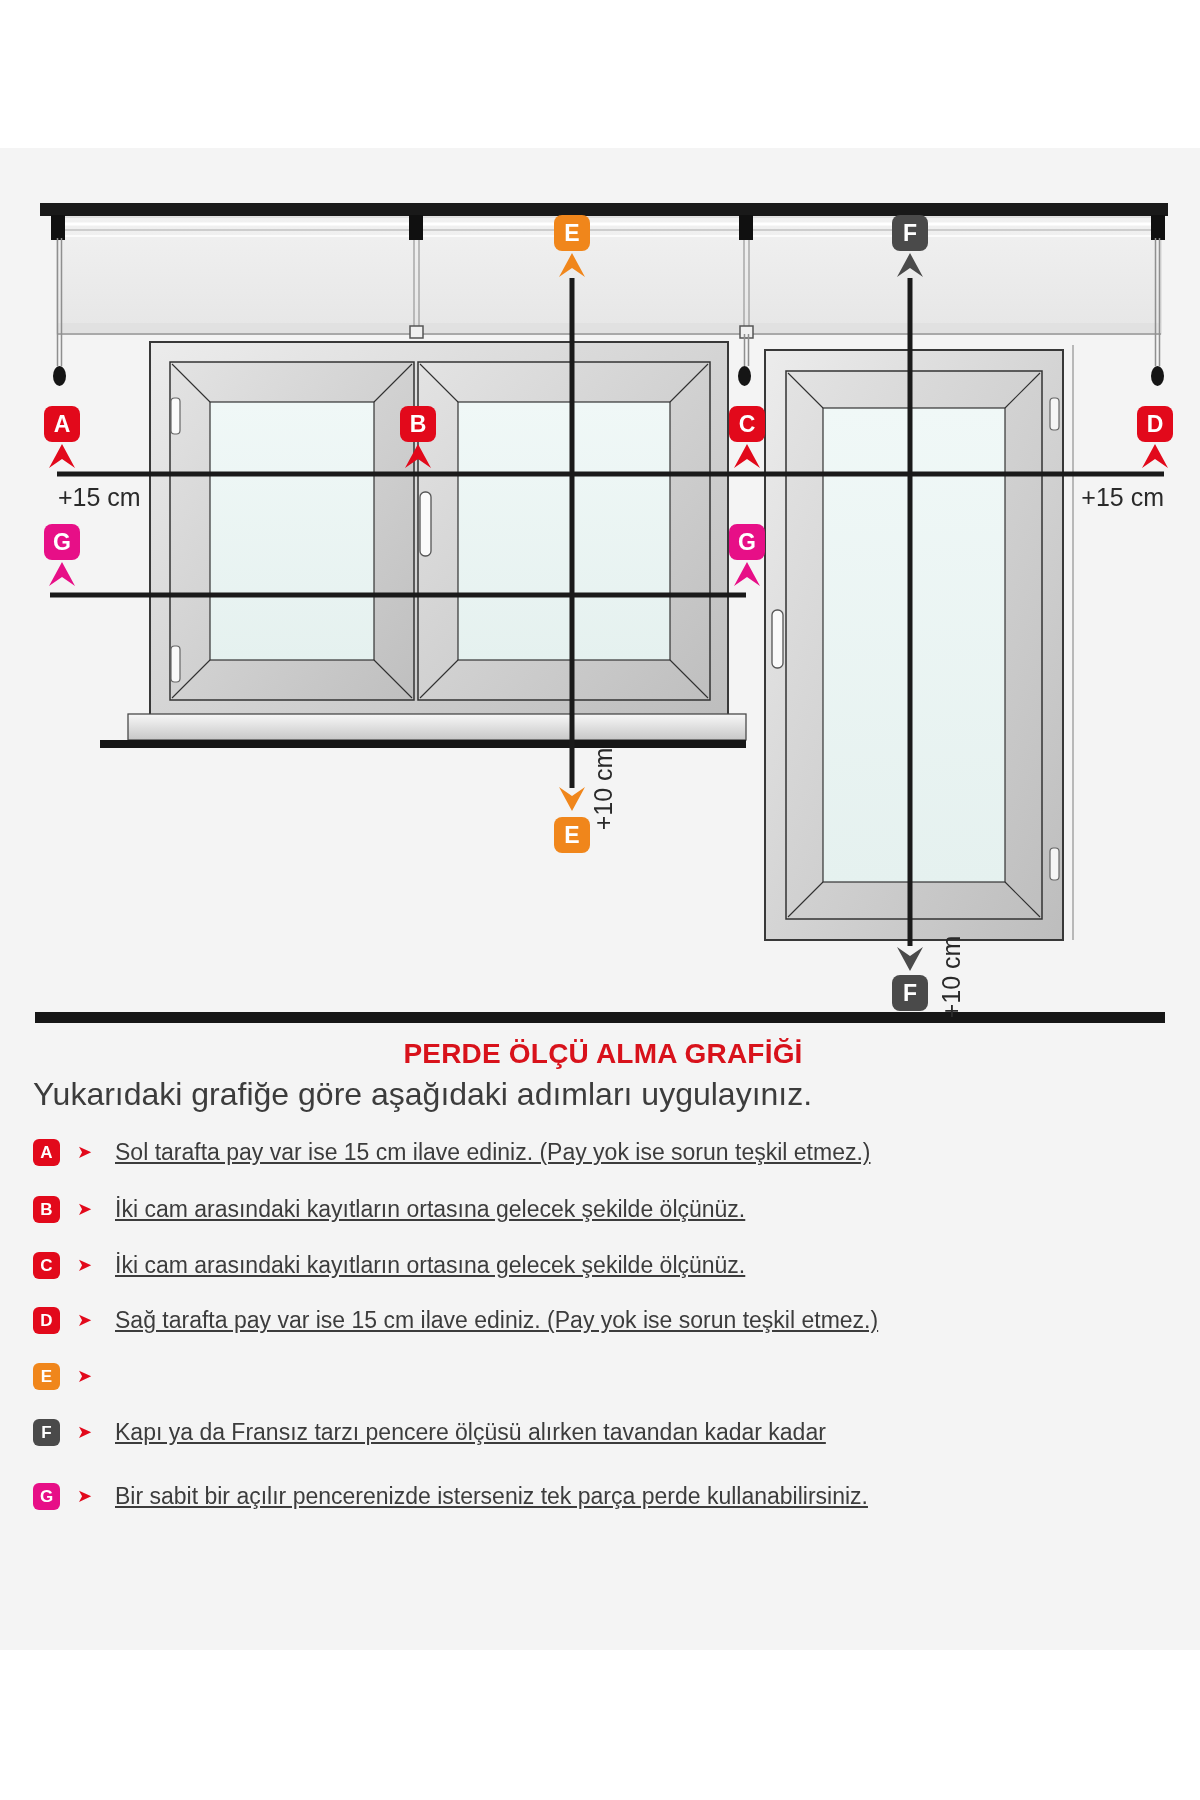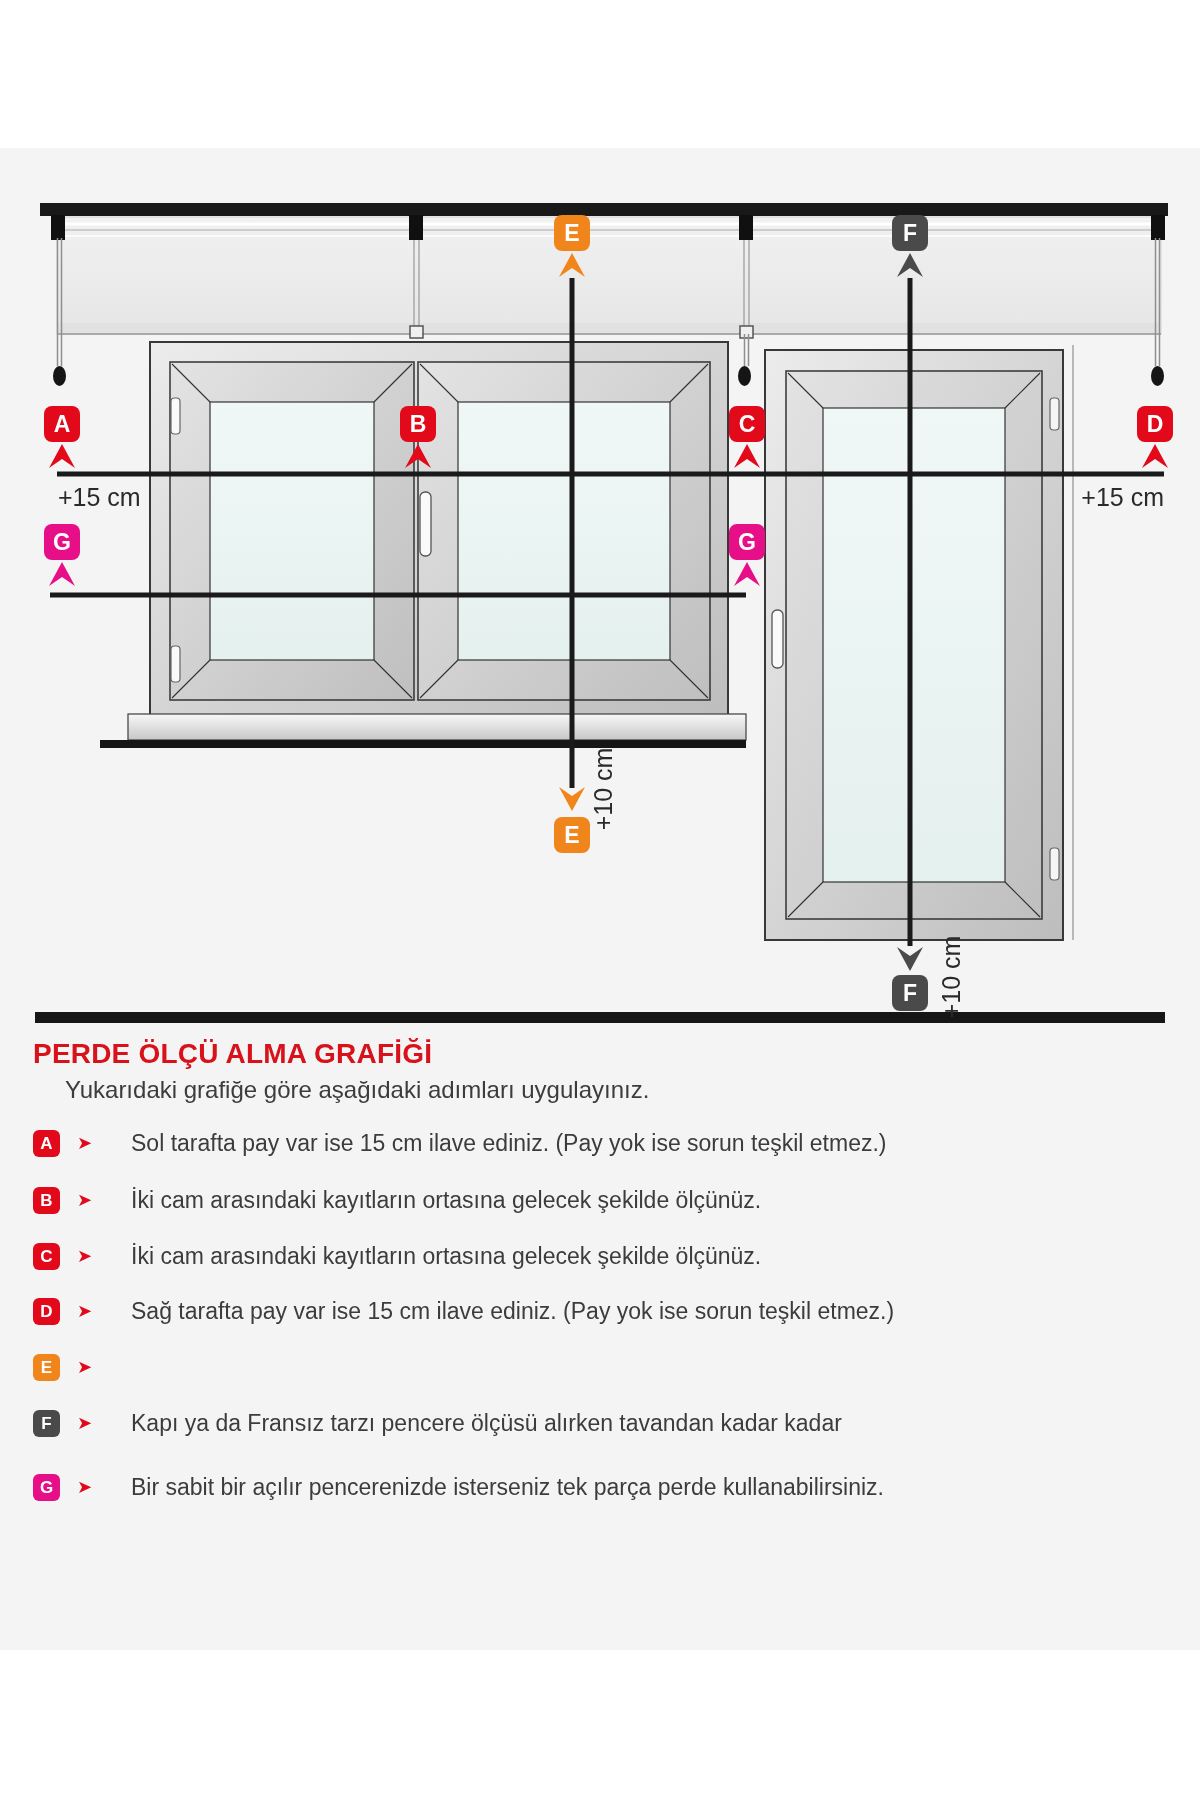--- a/index.html
+++ b/index.html
@@ -6,29 +6,29 @@
   .page{position:relative;width:1200px;height:1800px;background:#ffffff;overflow:hidden;
         font-family:"Liberation Sans",sans-serif;}
   .panel{position:absolute;left:0;top:148px;width:1200px;height:1502px;background:#f4f4f4;}
   .diagram-wrap{position:absolute;left:0;top:0;width:1200px;height:1030px;}
   svg text{font-family:"Liberation Sans",sans-serif;}
   .badge-letter{font-weight:bold;fill:#ffffff;font-size:23px;text-anchor:middle;}
   .measure-label{font-size:25px;fill:#2a2a2a;}
   
   .legend{position:absolute;left:33px;top:1038px;width:1140px;color:#3c3c3c;}
   .legend-title{font-size:28px;font-weight:bold;letter-spacing:0.2px;}
-  .legend-subtitle{font-size:24px;margin-top:6px;margin-left:32px;}
+  .legend-subtitle{font-size:32px;margin-top:6px;}
   .legend-item{display:flex;align-items:flex-start;}
   .mt-a{margin-top:26px;}.mt-b{margin-top:30px;}.mt-c{margin-top:29px;}
   .mt-d{margin-top:28px;}.mt-e{margin-top:29px;}.mt-f{margin-top:29px;}.mt-g{margin-top:37px;}
   .lbadge{width:27px;height:27px;border-radius:6px;flex:0 0 27px;
           display:flex;align-items:center;justify-content:center;
           color:#ffffff;font-weight:bold;font-size:17px;}
   .larrow{margin-left:17px;width:26px;font-size:18px;line-height:27px;flex:0 0 26px;}
-  .ltext{margin-left:28px;font-size:23px;line-height:27px;}
+  .ltext{margin-left:12px;font-size:23px;line-height:27px;text-decoration:underline;}
 </style>
 </head>
 <body>
 
 <div class="page">
   <div class="panel"></div>
 
   <div class="diagram-wrap">
   <svg width="1200" height="1030" viewBox="0 0 1200 1030">
     <defs>
@@ -187,21 +187,21 @@
     </g>
 
     <text x="58" y="506" class="measure-label">+15 cm</text>
     <text x="1164" y="506" text-anchor="end" class="measure-label">+15 cm</text>
     <text transform="translate(612 789) rotate(-90)" text-anchor="middle" class="measure-label">+10 cm</text>
     <text transform="translate(960 977) rotate(-90)" text-anchor="middle" class="measure-label">+10 cm</text>
   </svg>
   </div>
 
   <div class="legend">
-    <div class="legend-title" style="color: rgb(216, 18, 27);">PERDE ÖLÇÜ ALMA GRAFİĞİ</div>
+    <div class="legend-title" style="color: rgb(216, 18, 27); text-align: center;">PERDE ÖLÇÜ ALMA GRAFİĞİ</div>
     <div class="legend-subtitle">Yukarıdaki grafiğe göre aşağıdaki adımları uygulayınız.</div>
 
     <div class="legend-item mt-a">
       <div class="lbadge" style="background-color: rgb(226, 9, 27);">A</div>
       <div class="larrow" style="color: rgb(226, 9, 27);">➤</div>
       <div class="ltext">Sol tarafta pay var ise 15 cm ilave ediniz. (Pay yok ise sorun teşkil etmez.)</div>
     </div>
 
     <div class="legend-item mt-b">
       <div class="lbadge" style="background-color: rgb(226, 9, 27);">B</div>

